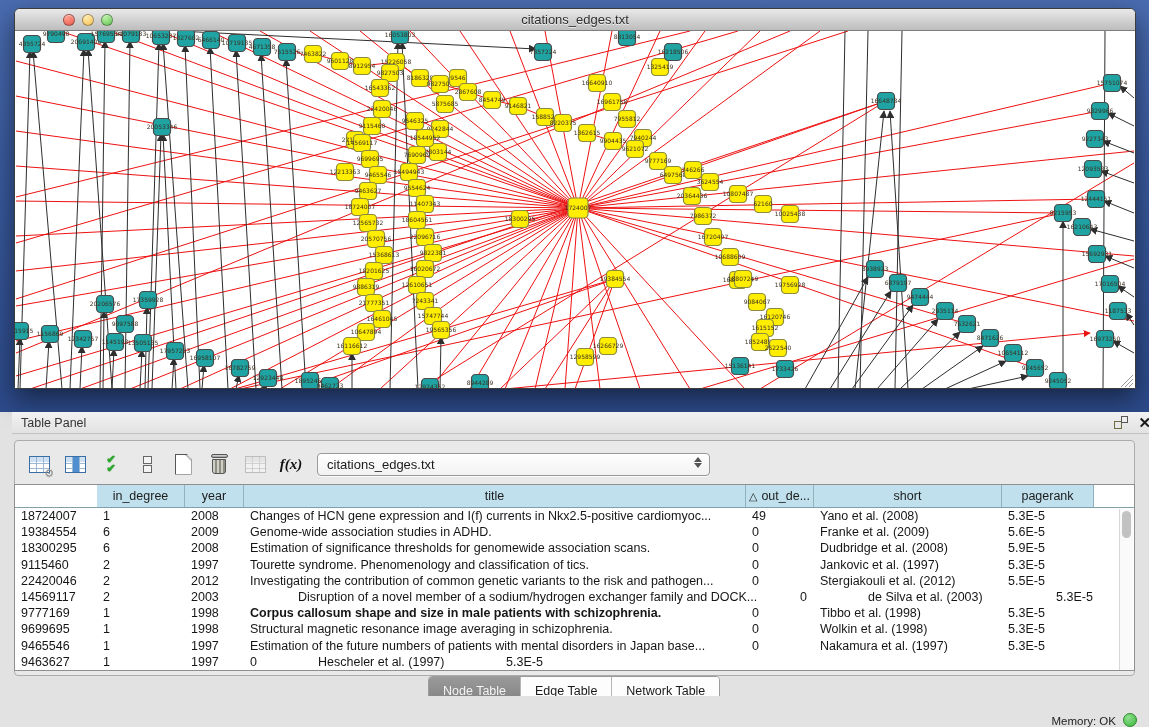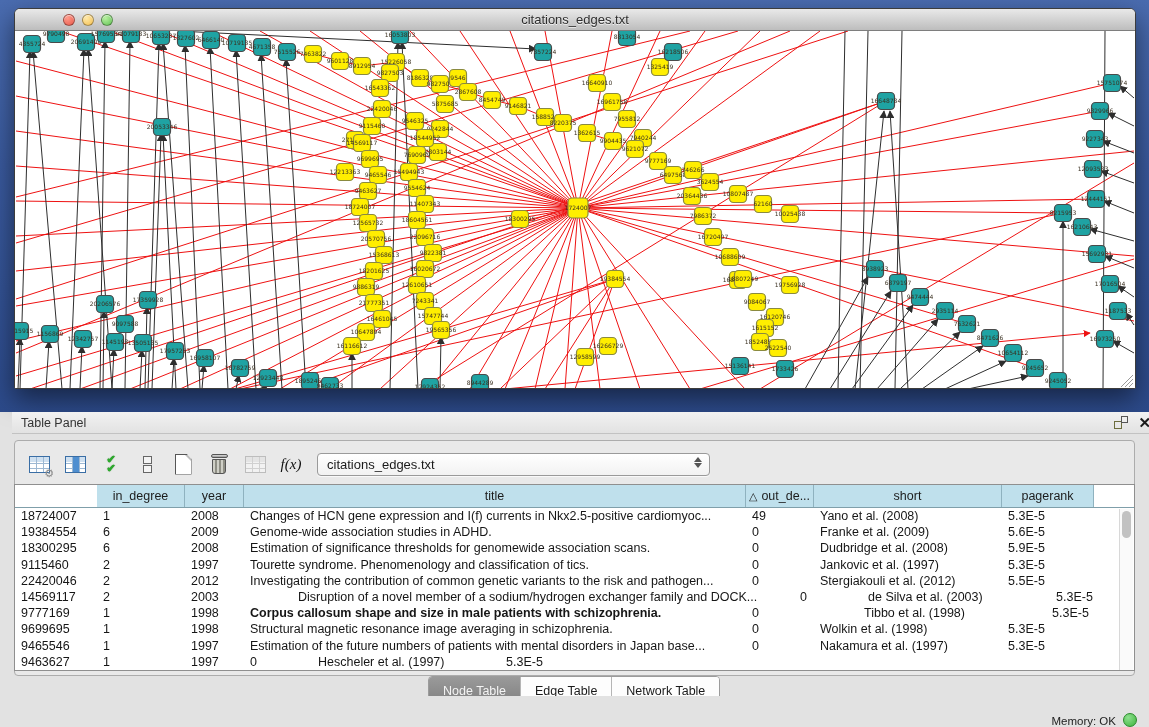--- a/index.html
+++ b/index.html
@@ -60,21 +60,21 @@
   .stack-ico div + div { margin-top:1px; }
   .page-ico { width:17px; height:21px; background:#fff; border:1.2px solid #555;
               clip-path:polygon(0 0,70% 0,100% 26%,100% 100%,0 100%); position:relative; }
   .page-ico::after { content:""; position:absolute; right:0; top:0; border-style:solid;
                      border-width:0 6px 6px 0; border-color:transparent #bbb transparent transparent; }
   .trash-ico { position:relative; width:17px; height:21px; }
   .trash-lid { width:17px; height:4px; background:linear-gradient(180deg,#ddd,#999); border:1px solid #555; border-radius:2px; }
   .trash-body { width:14px; height:15px; margin:1px auto 0; border:1px solid #555; border-radius:0 0 3px 3px;
                 background:repeating-linear-gradient(90deg,#cfcfc6 0 2px,#8f8f85 2px 4px); }
   .tb-icon.disabled { opacity:0.45; filter:grayscale(1); }
-  .fx-ico { font-family:"Liberation Serif", serif; font-style:italic; font-size:15px; color:#111; }
+  .fx-ico { font-family:"Liberation Serif", serif; font-style:italic; font-size:15px; color:#111;font-weight:bold; }
 
   .combo { margin-left:14px; width:393px; height:23px; background:linear-gradient(180deg,#ffffff,#f2f2f2);
            border:1px solid #9a9a9a; border-radius:4px; display:flex; align-items:center; position:relative;
            box-shadow:0 1px 1px rgba(255,255,255,0.8); }
   .combo-text { font-size:13px; color:#1a1a1a; margin-left:9px; }
   .combo-arrows { position:absolute; right:7px; top:3px; display:flex; flex-direction:column; gap:1px; }
   .combo-arrows i { display:block; width:0; height:0; border-left:4px solid transparent; border-right:4px solid transparent; }
   .combo-arrows .up { border-bottom:5px solid #555; }
   .combo-arrows .dn { border-top:5px solid #555; }
 
@@ -695,21 +695,21 @@
           <div class="td" style="width: 68px;">0</div>
           <div class="td" style="width: 188px;">de Silva et al. (2003)</div>
           <div class="td" style="width: 92px;">5.3E-5</div>
         </div>
         <div class="tr">
           <div class="td" style="width: 82px;">9777169</div>
           <div class="td" style="width: 88px;">1</div>
           <div class="td" style="width: 59px;">1998</div>
           <div class="td" style="width: 502px; font-weight: bold;">Corpus callosum shape and size in male patients with schizophrenia.</div>
           <div class="td" style="width: 68px;">0</div>
-          <div class="td" style="width: 188px; margin-left: 44px;">Tibbo et al. (1998)</div>
+          <div class="td" style="width: 188px;">Tibbo et al. (1998)</div>
           <div class="td" style="width: 92px;">5.3E-5</div>
         </div>
         <div class="tr">
           <div class="td" style="width: 82px;">9699695</div>
           <div class="td" style="width: 88px;">1</div>
           <div class="td" style="width: 59px;">1998</div>
           <div class="td" style="width: 502px;">Structural magnetic resonance image averaging in schizophrenia.</div>
           <div class="td" style="width: 68px;">0</div>
           <div class="td" style="width: 188px;">Wolkin et al. (1998)</div>
           <div class="td" style="width: 92px;">5.3E-5</div>

